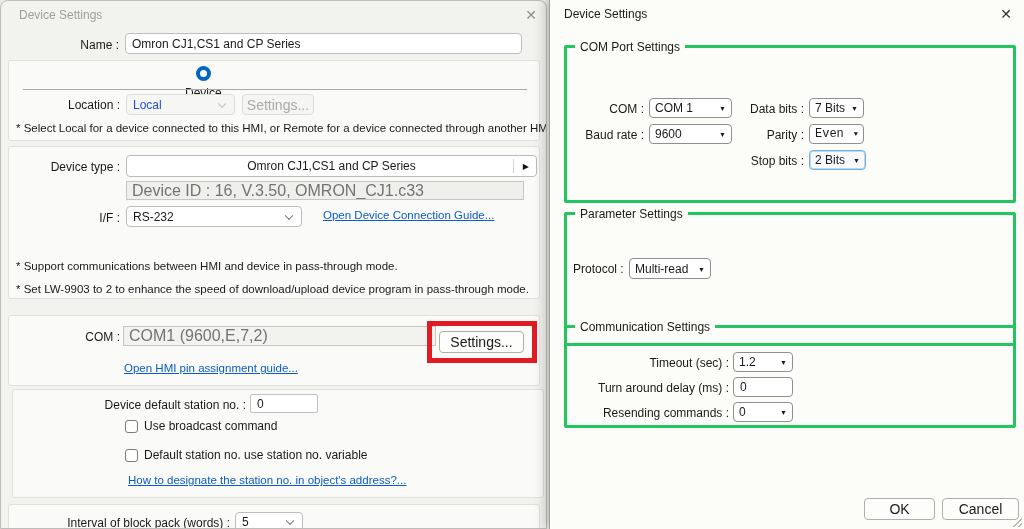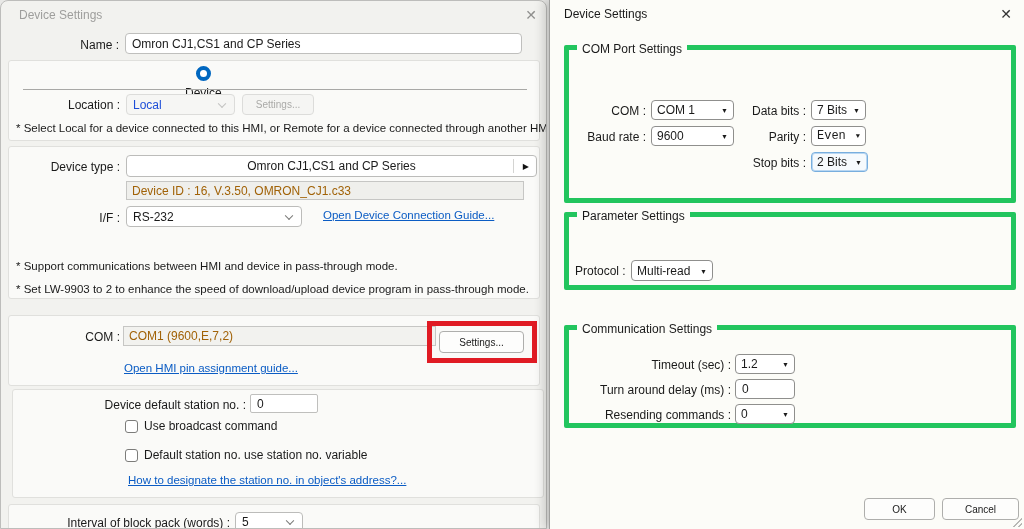--- a/index.html
+++ b/index.html
@@ -11,34 +11,34 @@
   
   .win-left { left:0; top:0; width:547px; height:529px; background:#f2f2ef; border:1px solid #bdbdbb; border-radius:8px 8px 0 0; }
   .win-left .titlebar-text { position:absolute; left:18px; top:7px; font-size:12px; color:#9e9e9c; }
   .win-left .close-btn { position:absolute; left:520px; top:4px; width:20px; height:20px; color:#8f8f8d; font-size:14px; display:flex; align-items:center; justify-content:center; cursor:pointer; }
 
   .row-label { position:absolute; text-align:right; font-size:12px; color:#1a1a1a; white-space:nowrap; }
 
   .textbox { position:absolute; background:#fff; border:1px solid #bfbfbd; border-radius:4px; font-family:"Liberation Sans",sans-serif; font-size:12px; color:#1a1a1a; padding:0 6px; }
   input.textbox { outline:none; }
 
-  .readonly-field { position:absolute; background:#efefec; border:1px solid #c6c6c4; font-size:12px; color:#a16207; display:flex; align-items:center; padding:0 5px; white-space:nowrap; overflow:hidden; }
+  .readonly-field { position:absolute; background:#efefec; border:1px solid #c6c6c4; font-size:16px; color:#737373; display:flex; align-items:center; padding:0 5px; white-space:nowrap; overflow:hidden; }
 
   .panel { position:absolute; background:#fafaf8; border:1px solid #e0e0dd; border-radius:3px; }
 
   .dropdown { position:absolute; background:#fff; border:1px solid #bcbcba; border-radius:4px; display:flex; align-items:center; padding:0 22px 0 6px; font-size:12px; cursor:pointer; white-space:nowrap; overflow:hidden; }
   .dropdown .chev { position:absolute; right:9px; top:50%; width:6px; height:6px; border-right:1.4px solid #7a7a78; border-bottom:1.4px solid #7a7a78; transform:translateY(-70%) rotate(45deg); }
   .dropdown.disabled { background:#f6f6f4; border-color:#dcdcda; color:#1d4ed8; cursor:default; }
   .dropdown.disabled .chev { border-color:#c2c2c0; }
 
   .dropdown.classic { border:1px solid #8f8f8d; padding:0 12px 0 5px; }
   .dropdown.classic .tri { position:absolute; right:5px; top:50%; transform:translateY(-50%); font-size:7px; color:#1a1a1a; }
   .dropdown.focused { border:1px solid #78aede; box-shadow:0 0 0 1px #b9d7f2 inset; background:#f6fafd; }
 
-  .btn { position:absolute; background:#fdfdfc; border:1px solid #aeaeac; border-radius:4px; font-size:10px; color:#1a1a1a; display:flex; align-items:center; justify-content:center; cursor:pointer; }
+  .btn { position:absolute; background:#fdfdfc; border:1px solid #aeaeac; border-radius:4px; font-size:14px; color:#1a1a1a; display:flex; align-items:center; justify-content:center; cursor:pointer; }
   .btn.disabled { background:#f5f5f3; border-color:#dcdcda; color:#aaaaa8; cursor:default; }
 
   .link { position:absolute; color:#0b5cc4; text-decoration:underline; font-size:11.5px; white-space:nowrap; cursor:pointer; }
   .note { position:absolute; font-size:11.5px; color:#1a1a1a; white-space:nowrap; }
 
   .radio-row { position:absolute; display:flex; align-items:center; gap:5px; }
   .radio.on { width:15px; height:15px; border-radius:50%; background:#fff; border:4.5px solid #0067c0; display:inline-block; }
   .separator { position:absolute; height:1px; background:#a8a8a6; }
 
   .check-row { position:absolute; display:flex; align-items:center; gap:6px; cursor:pointer; }
@@ -49,21 +49,21 @@
   .combobox .divider { position:absolute; right:22px; top:3px; bottom:3px; width:1px; background:#d4d4d2; }
   .combobox .expand { position:absolute; right:7px; top:50%; transform:translateY(-50%); font-size:8px; color:#111; }
 
   .red-annotation { position:absolute; border:5px solid #e01b24; pointer-events:none; }
 
   
   .win-right { left:549px; top:0; width:475px; height:529px; background:#fcfcf8; border-left:1px solid #9f9f9d; box-shadow:-5px 0 10px rgba(0,0,0,0.18); }
   .win-right .titlebar-text { position:absolute; left:14px; top:7px; font-size:12px; color:#1a1a1a; }
   .win-right .close-btn { position:absolute; right:8px; top:4px; width:20px; height:20px; color:#333; font-size:14px; display:flex; align-items:center; justify-content:center; cursor:pointer; }
 
-  .groupbox { position:absolute; border:5px solid #22c55e; border-radius:2px; }
+  .groupbox { position:absolute; border:3px solid #22c55e; border-radius:2px; }
   .groupbox .legend { position:absolute; top:-8px; left:8px; background:#fcfcf8; padding:0 5px; font-size:12px; color:#1a1a1a; white-space:nowrap; }
 
   .resize-grip { position:absolute; right:2px; bottom:2px; width:11px; height:11px; background:repeating-linear-gradient(135deg, transparent 0 2px, #b8b8b5 2px 3.5px); clip-path:polygon(100% 0, 100% 100%, 0 100%); cursor:nwse-resize; }
 </style>
 </head>
 <body>
 
 <div class="window win-left">
   <div class="titlebar-text">Device Settings</div>
   <div class="close-btn">✕</div>
@@ -161,21 +161,21 @@
       <span>Even</span>
       <span class="tri">▼</span>
     </div>
     <div class="row-label" style="left:100px; width:137px; top:106px;">Stop bits :</div>
     <div class="dropdown classic focused" style="left:242px; top:102px; width:57px; height:20px;">
       <span>2 Bits</span>
       <span class="tri">▼</span>
     </div>
   </div>
 
-  <div class="groupbox" style="left:14px; top:212px; width:452px; height:78px;">
+  <div class="groupbox" style="left:14px; top:212px; width:452px; height:134px;">
     <span class="legend">Parameter Settings</span>
     <div class="row-label" style="left:6px; width:56px; top:47px; text-align:left;">Protocol :</div>
     <div class="dropdown classic" style="left:62px; top:43px; width:82px; height:21px;">
       <span>Multi-read</span>
       <span class="tri">▼</span>
     </div>
   </div>
 
   <div class="groupbox" style="left:14px; top:325px; width:452px; height:103px;">
     <span class="legend">Communication Settings</span>

